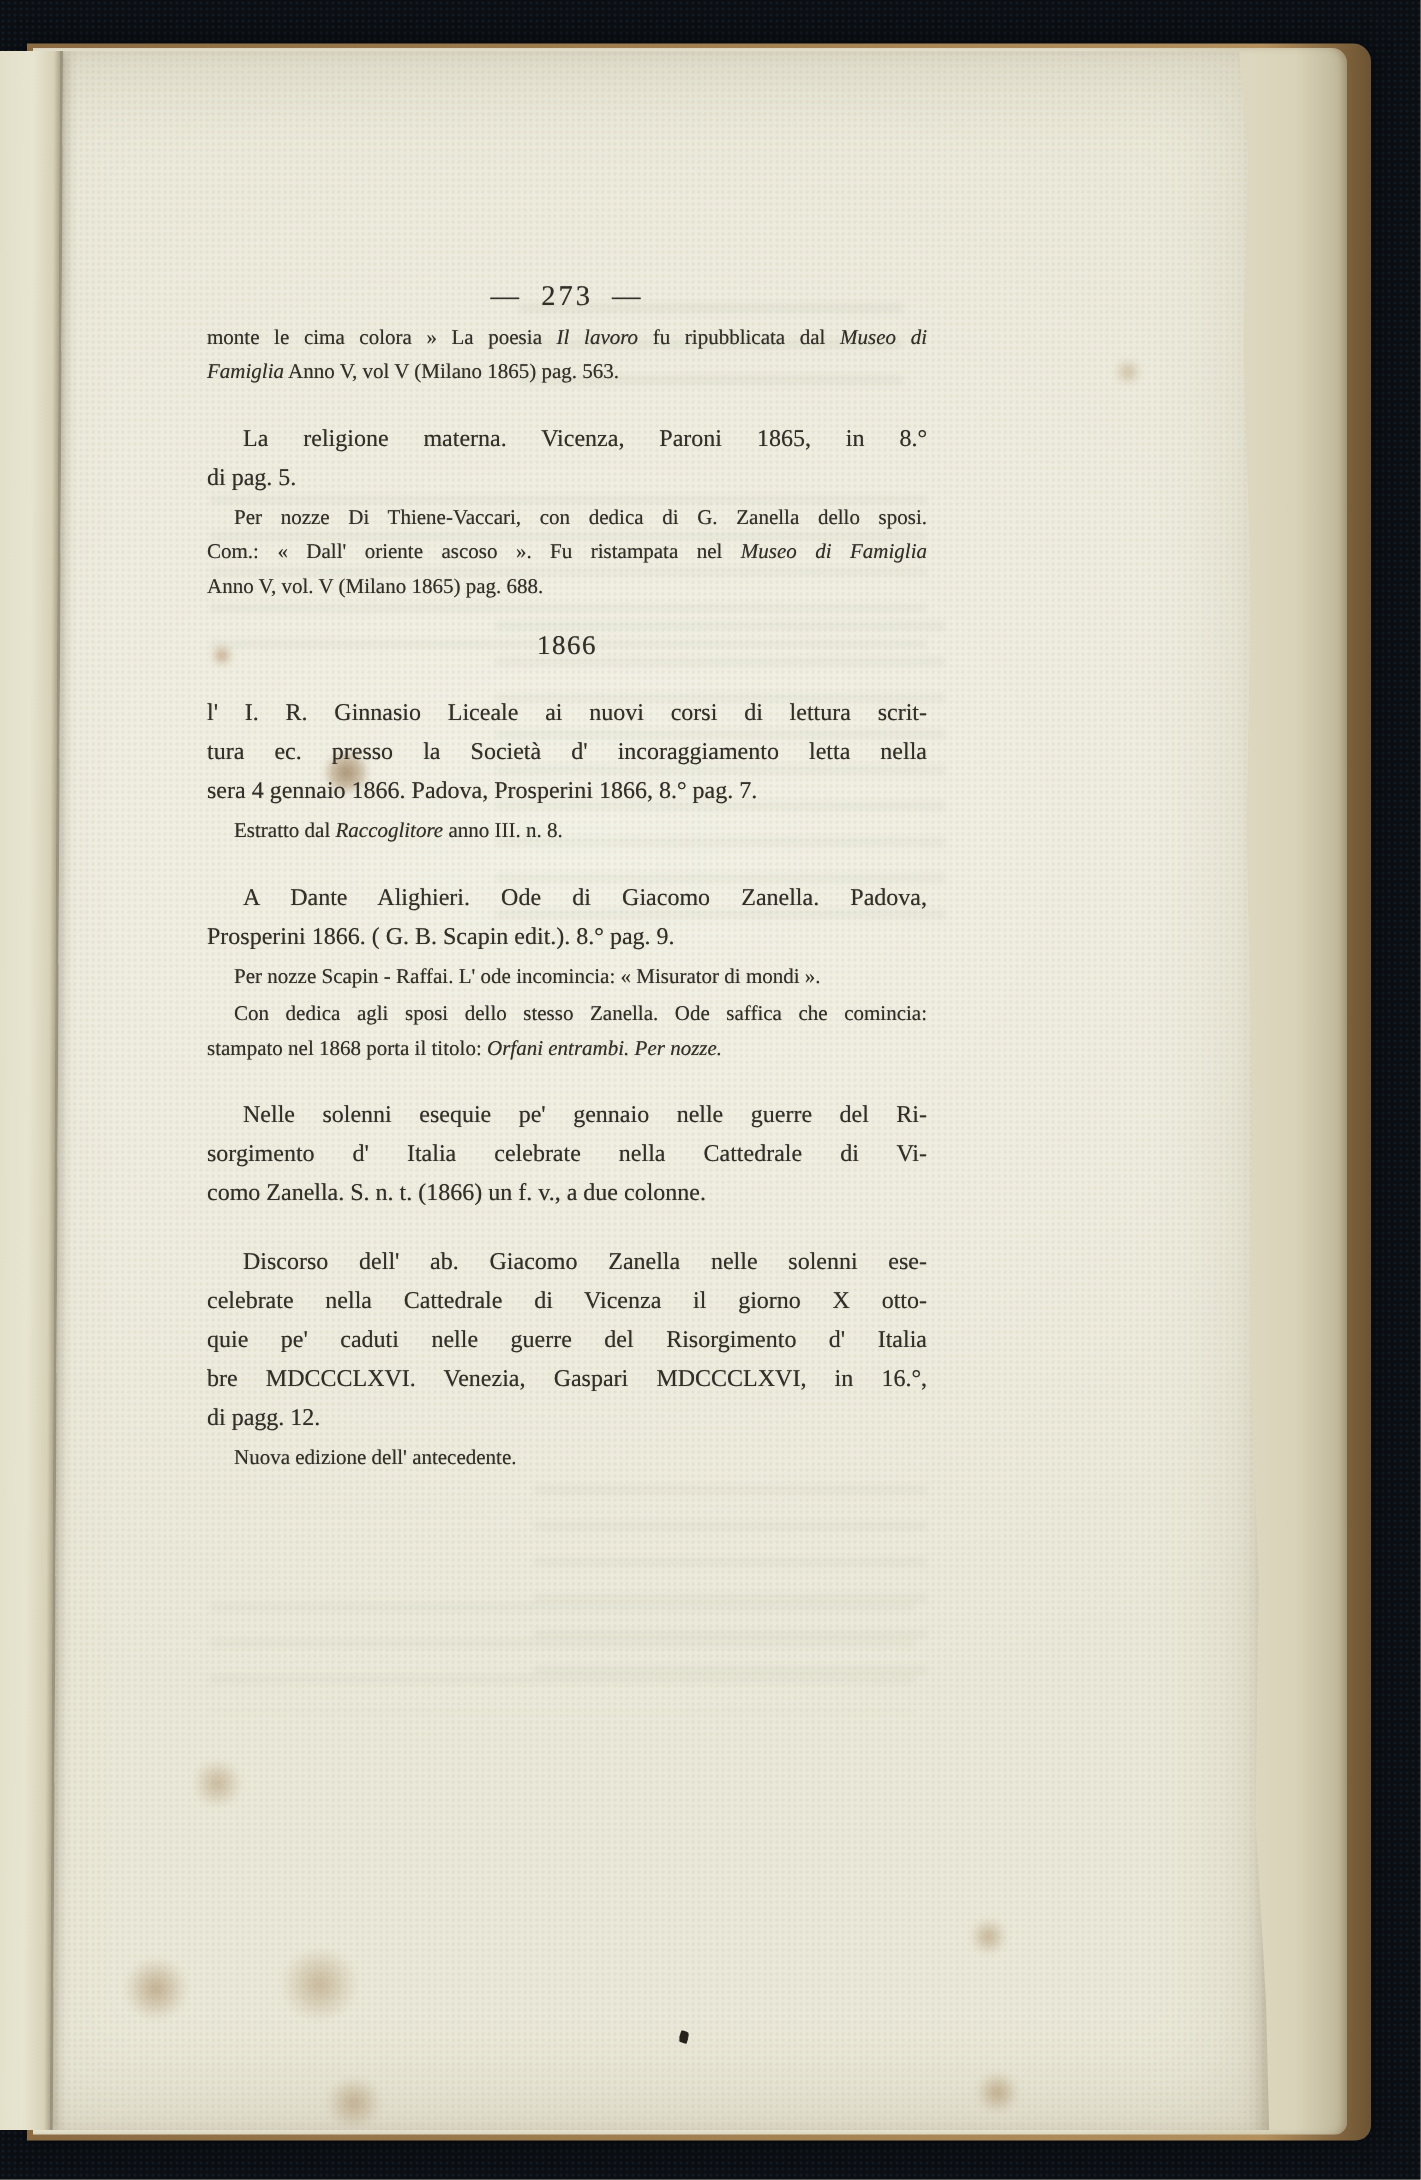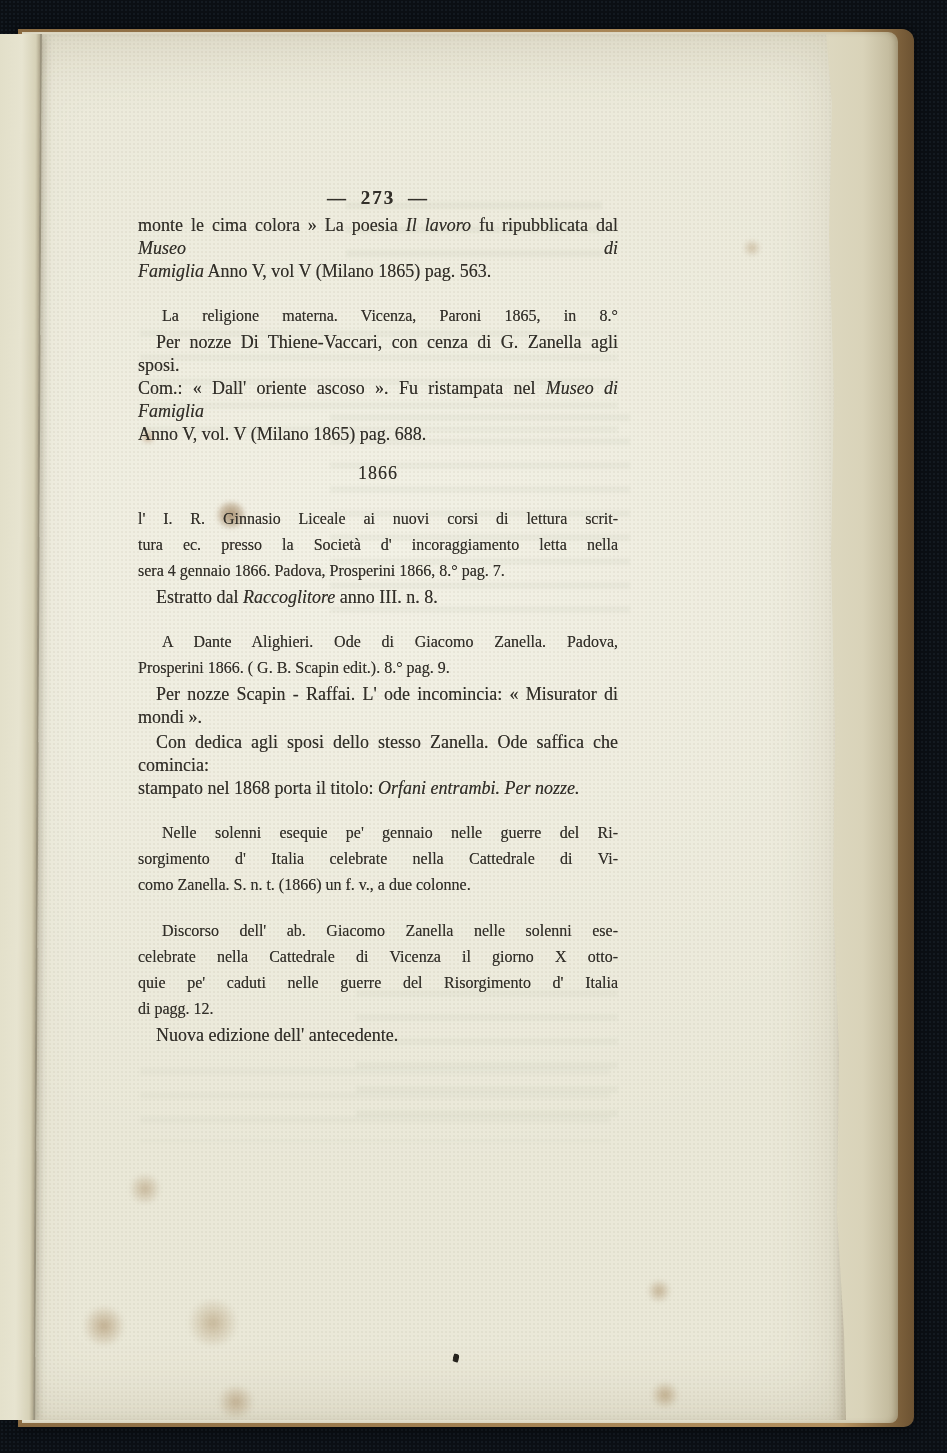--- a/index.html
+++ b/index.html
@@ -97,28 +97,28 @@
   }
   
   .text-column{
     position:absolute;left:138px;top:150px;width:480px;z-index:8;
     color:var(--ink);
     text-shadow:0 0 .5px rgba(50,47,41,.6);
   }
   .block{margin:0;}
   .block-page-number{
     text-align:center;font-size:19px;line-height:28px;letter-spacing:2px;
-    margin-bottom:2px;word-spacing:6px;font-weight:bold;
+    margin-bottom:2px;word-spacing:6px;
   }
   .block-year-heading{
     text-align:center;font-size:18px;line-height:26px;margin-top:14px;margin-bottom:14px;
     letter-spacing:1px;
   }
   .block-entry{font-size:16px;line-height:26px;margin-top:20px;}
-  .block-note{font-size:18px;line-height:23px;margin-top:2px;}
+  .block-note{font-size:14px;line-height:23px;margin-top:2px;}
   .line{text-align:justify;text-align-last:justify;}
   .line.last{text-align-last:left;}
   .block-entry .line.indent{text-indent:24px;}
   .block-note .line.indent{text-indent:18px;}
   .block-page-number .line,.block-year-heading .line{text-align:center;text-align-last:center;}
 </style>
 </head>
 <body>
 
 <div class="scene">
@@ -144,23 +144,24 @@
     <div class="text-column" id="text-col">
         <div class="block block-page-number">
           <div class="line last">— 273 —</div>
         </div>
         <div class="block block-note">
           <div class="line">monte le cima colora » La poesia <i>Il lavoro</i> fu ripubblicata dal <i>Museo di</i></div>
           <div class="line last"><i>Famiglia</i> Anno V, vol V (Milano 1865) pag. 563.</div>
         </div>
         <div class="block block-entry">
           <div class="line indent">La religione materna. Vicenza, Paroni 1865, in 8.°</div>
-        </div>
-        <div class="block block-note">
-          <div class="line indent">Per nozze Di Thiene-Vaccari, con cenza di G. Zanella agli sposi.</div>
+          <div class="line last">di pag. 5.</div>
+        </div>
+        <div class="block block-note">
+          <div class="line indent">Per nozze Di Thiene-Vaccari, con dedica di G. Zanella dello sposi.</div>
           <div class="line">Com.: « Dall' oriente ascoso ». Fu ristampata nel <i>Museo di Famiglia</i></div>
           <div class="line last">Anno V, vol. V (Milano 1865) pag. 688.</div>
         </div>
         <div class="block block-year-heading">
           <div class="line last">1866</div>
         </div>
         <div class="block block-entry">
           <div class="line">l' I. R. Ginnasio Liceale ai nuovi corsi di lettura scrit-</div>
           <div class="line">tura ec. presso la Società d' incoraggiamento letta nella</div>
           <div class="line last">sera 4 gennaio 1866. Padova, Prosperini 1866, 8.° pag. 7.</div>
@@ -181,20 +182,21 @@
         </div>
         <div class="block block-entry">
           <div class="line indent">Nelle solenni esequie pe' gennaio nelle guerre del Ri-</div>
           <div class="line">sorgimento d' Italia celebrate nella Cattedrale di Vi-</div>
           <div class="line last">como Zanella. S. n. t. (1866) un f. v., a due colonne.</div>
         </div>
         <div class="block block-entry">
           <div class="line indent">Discorso dell' ab. Giacomo Zanella nelle solenni ese-</div>
           <div class="line">celebrate nella Cattedrale di Vicenza il giorno X otto-</div>
           <div class="line">quie pe' caduti nelle guerre del Risorgimento d' Italia</div>
+          <div class="line">bre MDCCCLXVI. Venezia, Gaspari MDCCCLXVI, in 16.°,</div>
           <div class="line last">di pagg. 12.</div>
         </div>
         <div class="block block-note">
           <div class="line indent last">Nuova edizione dell' antecedente.</div>
         </div>
       </div>
   </div>
 </div>
 
 </body></html>

